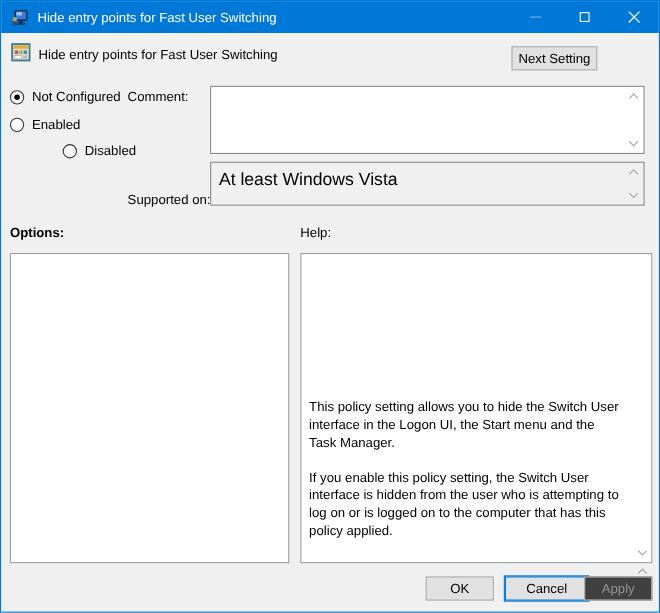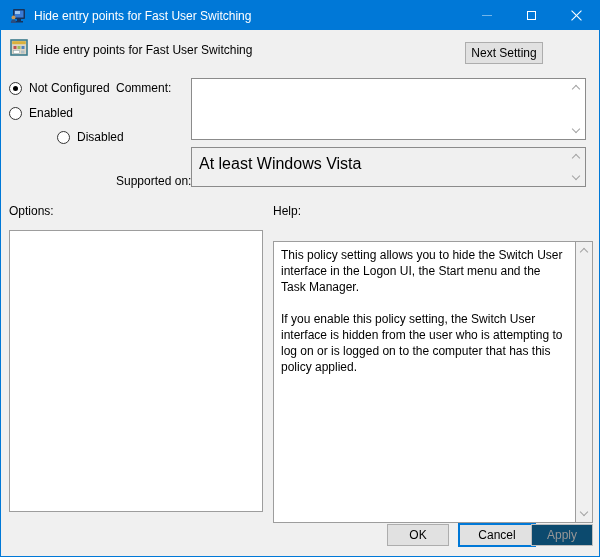--- a/index.html
+++ b/index.html
@@ -62,42 +62,42 @@
   .chev { position:absolute; width:8px; height:8px; }
   .chev::before {
     content:""; position:absolute; left:1px; width:5px; height:5px;
     border-left:1px solid #a3a3a3; border-top:1px solid #a3a3a3;
   }
   .chev.up::before { top:2px; transform:rotate(45deg); }
   .chev.down::before { top:0; transform:rotate(225deg); }
   .chev.tr { right:5px; top:5px; } .chev.br { right:5px; bottom:5px; }
 
   
-  .lbl-options { left:8px; top:203px; }
+  .lbl-options { left:8px; top:203px;font-weight:bold; }
   .lbl-help { left:272px; top:203px; }
   .options-box {
     position:absolute; left:8px; top:229px; width:254px; height:282px;
     background:#fff; border:1px solid #9d9d9d;
   }
   .help-box {
-    position:absolute; left:272px; top:240px; width:320px; height:282px;
-    border:1px solid #9d9d9d; display:flex; background:#fff;
+    position:absolute; left:272px; top:229px; width:320px; height:282px;
+    border:1px solid #9d9d9d; display:flex; background:#fff;align-items:flex-end;
   }
   .help-text { flex:1 1 auto; padding:5px 7px; overflow:hidden; font-size:12px; line-height:16px; }
   .help-text p { margin:0 0 16px 0; }
   .help-scroll { flex:0 0 17px; background:#f0f0f0; border-left:1px solid #9d9d9d; position:relative; }
   .help-scroll .chev { left:50%; margin-left:-4px; }
   .help-scroll .chev.up { top:5px; } .help-scroll .chev.down { bottom:5px; }
 
   
   .btn-ok    { left:386px; top:523px; width:62px; height:22px; }
   .btn-cancel{ left:458px; top:523px; width:76px; height:22px;
                border:1px solid #0078d7; box-shadow:0 0 0 1px #0078d7; }
   .btn-apply { left:530px; top:523px; width:62px; height:22px;
-               background:#0c4a6e; border:1px solid #bfbfbf; color:#969696; }
+               background:#404040; border:1px solid #bfbfbf; color:#969696; }
 </style>
 </head>
 <body>
 
 <div class="window">
 
   <div class="titlebar">
     <svg class="app-icon" viewBox="0 0 16 16">
       <rect x="3" y="1" width="12" height="10" rx="1" fill="#16335c"></rect>
       <rect x="4.5" y="2.5" width="9" height="7" fill="#3a7bd5"></rect>

